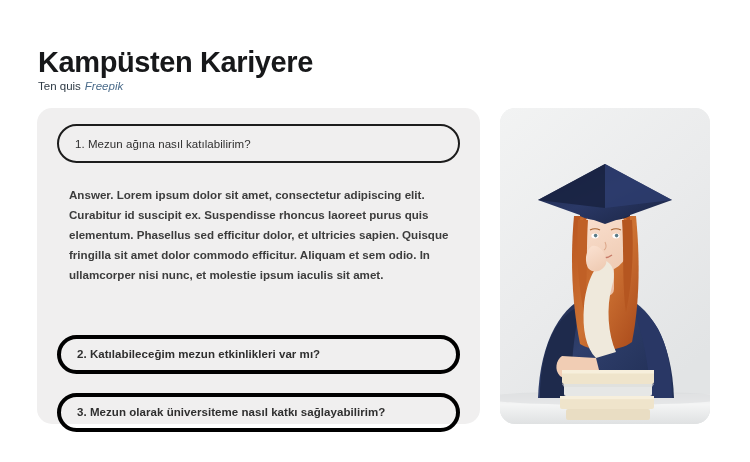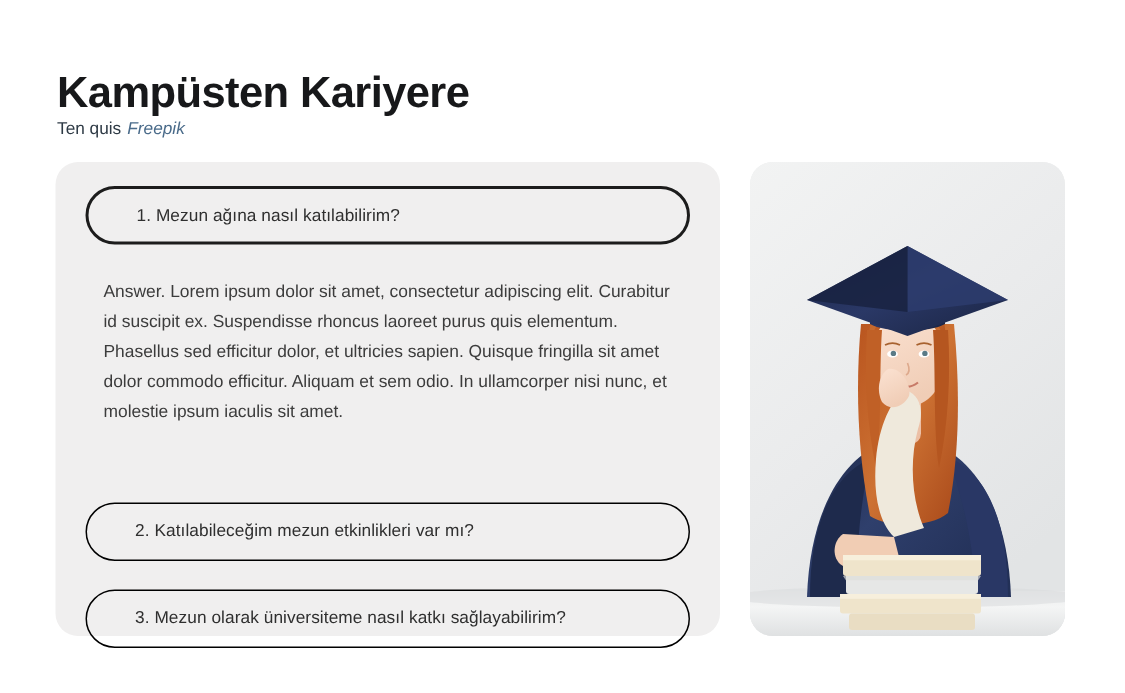--- a/index.html
+++ b/index.html
@@ -66,32 +66,33 @@
     padding: 0 0 0 16px;
     border-radius: 22px;
     background: transparent;
     cursor: pointer;
     user-select: none;
   }
   .accordion-header.is-open {
     border: 2px solid #1c1c1c;
   }
   .accordion-header.is-closed {
-    border: 1px solid #000000;
+    border: 4px solid #000000;
+    font-weight: bold;
   }
   .accordion-header-text {
     font-size: 11.5px;
     color: #2f2f2f;
     letter-spacing: 0.05px;
     white-space: nowrap;
-    margin-left: 16px;
   }
 
   .accordion-body {
     padding: 22px 10px 0 12px;
+    font-weight: bold;
   }
   .accordion-body-text {
     font-size: 11.6px;
     line-height: 1.72;
     color: #3c3c3c;
     margin: 0;
     max-width: 400px;
   }
 
   .spacer-a { height: 50px; }

